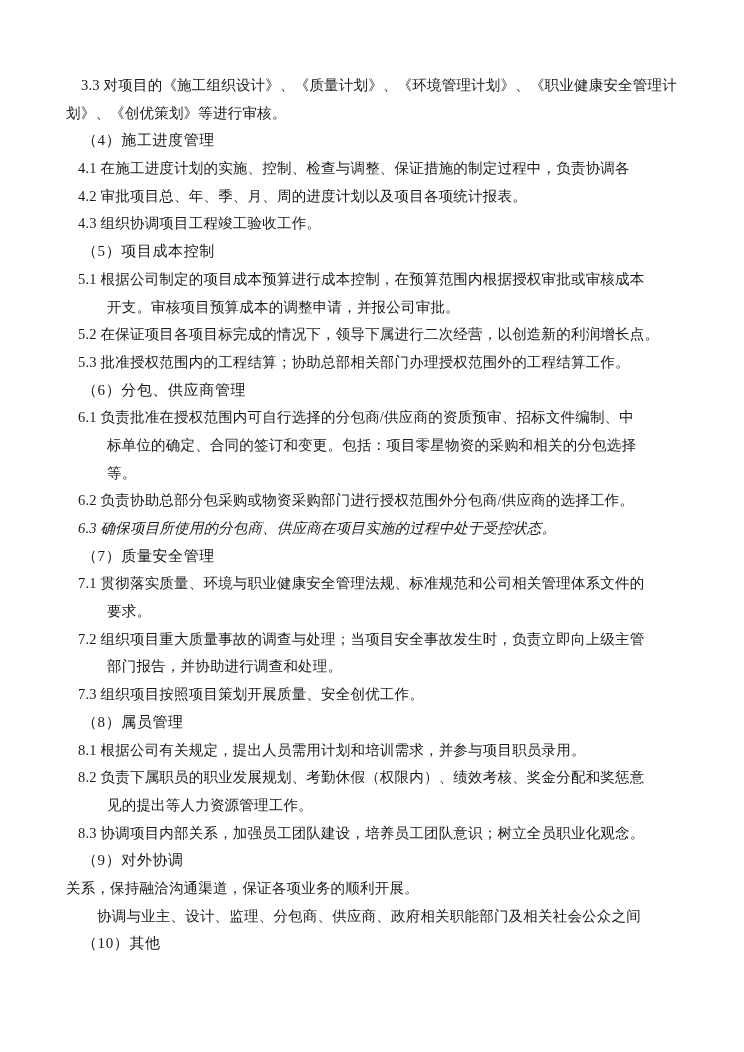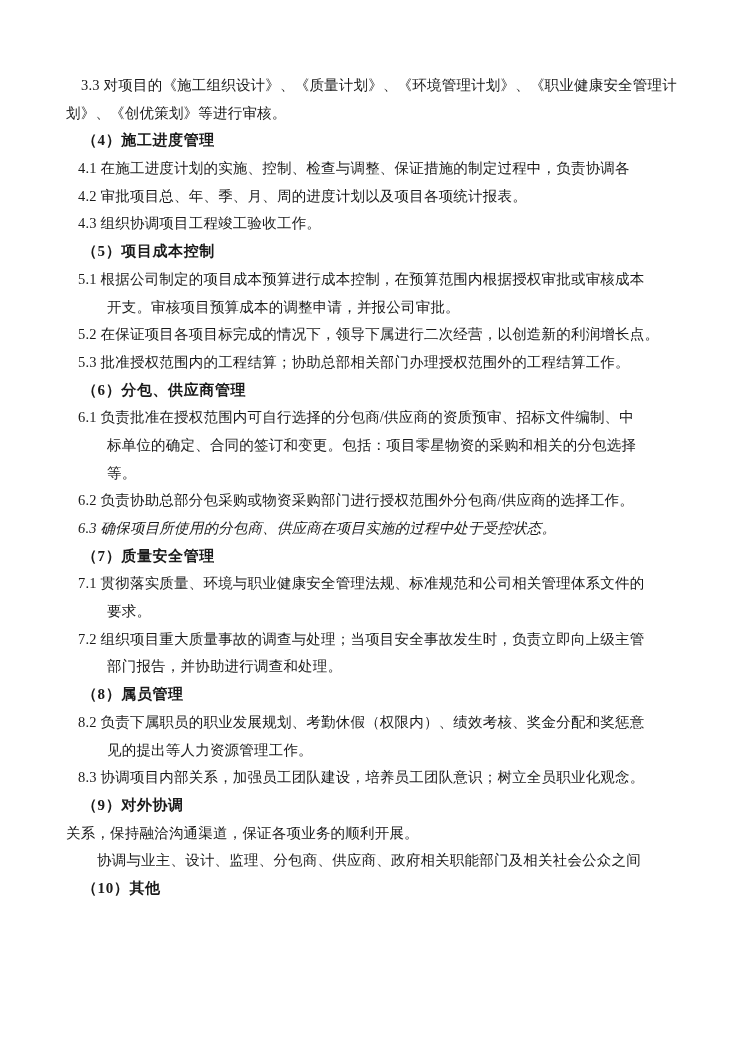--- a/index.html
+++ b/index.html
@@ -27,21 +27,21 @@
   .line {
     font-family: "Liberation Serif", "DejaVu Serif", serif;
     font-size: 14.5px;
     line-height: 27.7px;
     height: 27.7px;
     color: #1a1a1a;
     white-space: pre;
     letter-spacing: 0.2px;
   }
   .heading {
-    font-weight: bold;
+    font-weight: normal;
     font-size: 15px;
     letter-spacing: 0.6px;
   }
 </style>
 </head>
 <body>
 
 <div class="page">
   <div class="content">
       <div class="line" style="padding-left: 12px; text-align: center;">3.3 对项目的《施工组织设计》、《质量计划》、《环境管理计划》、《职业健康安全管理计</div>
@@ -59,21 +59,23 @@
       <div class="line" style="padding-left: 12px;">6.1 负责批准在授权范围内可自行选择的分包商/供应商的资质预审、招标文件编制、中</div>
       <div class="line" style="padding-left: 41px;">标单位的确定、合同的签订和变更。包括：项目零星物资的采购和相关的分包选择</div>
       <div class="line" style="padding-left: 41px;">等。</div>
       <div class="line" style="padding-left: 12px;">6.2 负责协助总部分包采购或物资采购部门进行授权范围外分包商/供应商的选择工作。</div>
       <div class="line" style="padding-left: 12px; font-style: italic;">6.3 确保项目所使用的分包商、供应商在项目实施的过程中处于受控状态。</div>
       <div class="line heading" style="padding-left: 16px;">（7）质量安全管理</div>
       <div class="line" style="padding-left: 12px;">7.1 贯彻落实质量、环境与职业健康安全管理法规、标准规范和公司相关管理体系文件的</div>
       <div class="line" style="padding-left: 41px;">要求。</div>
       <div class="line" style="padding-left: 12px;">7.2 组织项目重大质量事故的调查与处理；当项目安全事故发生时，负责立即向上级主管</div>
       <div class="line" style="padding-left: 41px;">部门报告，并协助进行调查和处理。</div>
+      <div class="line" style="padding-left: 12px;">7.3 组织项目按照项目策划开展质量、安全创优工作。</div>
       <div class="line heading" style="padding-left: 16px;">（8）属员管理</div>
+      <div class="line" style="padding-left: 12px;">8.1 根据公司有关规定，提出人员需用计划和培训需求，并参与项目职员录用。</div>
       <div class="line" style="padding-left: 12px;">8.2 负责下属职员的职业发展规划、考勤休假（权限内）、绩效考核、奖金分配和奖惩意</div>
       <div class="line" style="padding-left: 41px;">见的提出等人力资源管理工作。</div>
       <div class="line" style="padding-left: 12px;">8.3 协调项目内部关系，加强员工团队建设，培养员工团队意识；树立全员职业化观念。</div>
       <div class="line heading" style="padding-left: 16px;">（9）对外协调</div>
       <div class="line" style="padding-left: 0px;">关系，保持融洽沟通渠道，保证各项业务的顺利开展。</div>
       <div class="line" style="padding-left: 31px;">协调与业主、设计、监理、分包商、供应商、政府相关职能部门及相关社会公众之间</div>
       <div class="line heading" style="padding-left: 16px;">（10）其他</div>
     </div>
 </div>
 

